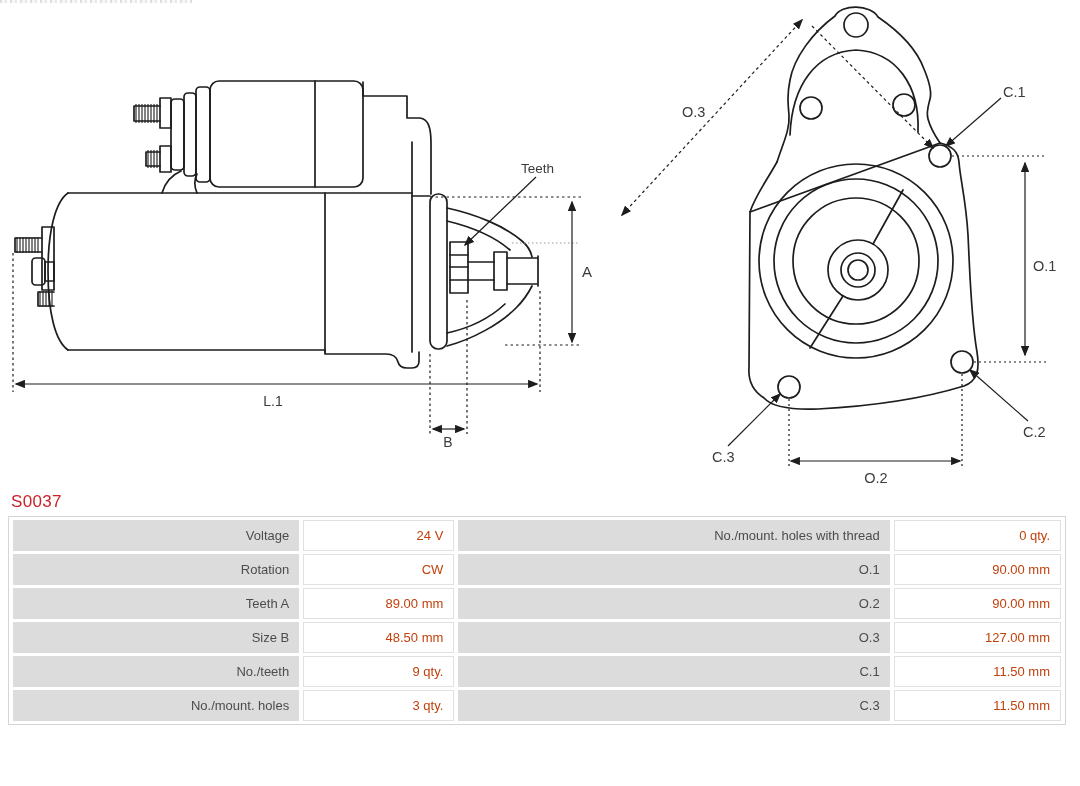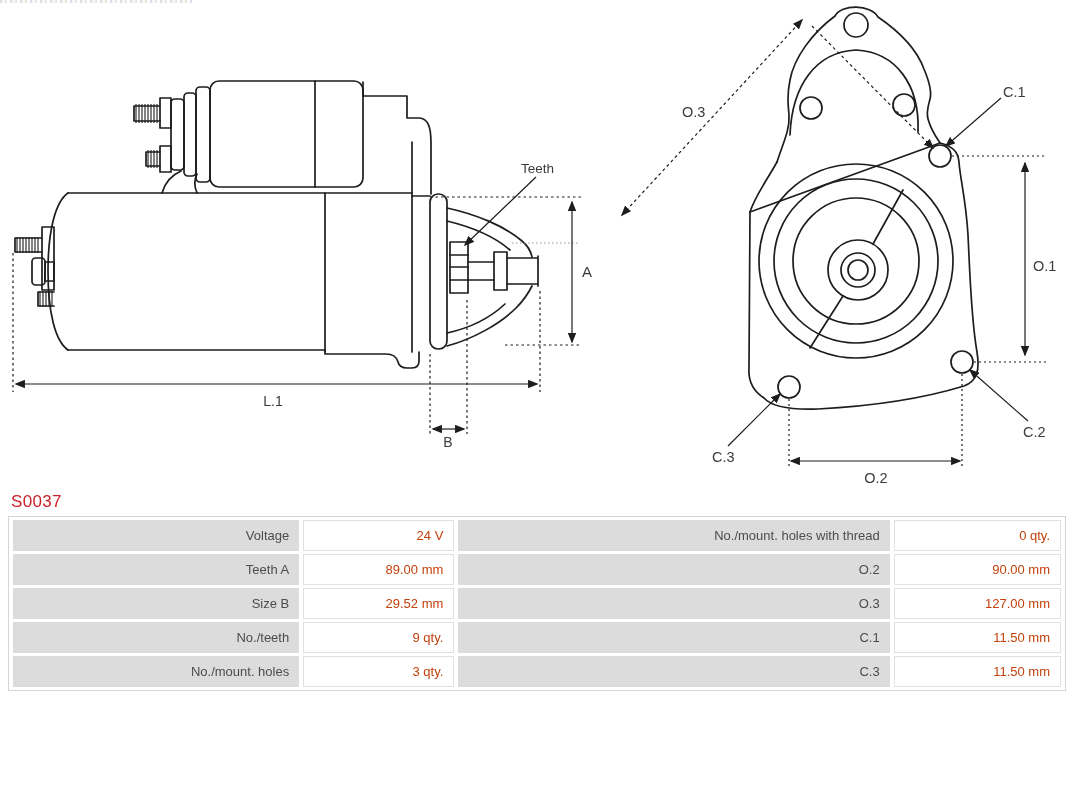--- a/index.html
+++ b/index.html
@@ -182,28 +182,34 @@
         <col class="c4">
       </colgroup>
     <tbody>
       <tr>
         <td class="lbl">Voltage</td>
         <td class="val">24 V</td>
         <td class="lbl">No./mount. holes with thread</td>
         <td class="val">0 qty.</td>
       </tr>
       <tr>
+        <td class="lbl">Rotation</td>
+        <td class="val">CW</td>
+        <td class="lbl">O.1</td>
+        <td class="val">90.00 mm</td>
+      </tr>
+      <tr>
         <td class="lbl">Teeth A</td>
         <td class="val">89.00 mm</td>
         <td class="lbl">O.2</td>
         <td class="val">90.00 mm</td>
       </tr>
       <tr>
         <td class="lbl">Size B</td>
-        <td class="val">29.52 mm</td>
+        <td class="val">48.50 mm</td>
         <td class="lbl">O.3</td>
         <td class="val">127.00 mm</td>
       </tr>
       <tr>
         <td class="lbl">No./teeth</td>
         <td class="val">9 qty.</td>
         <td class="lbl">C.1</td>
         <td class="val">11.50 mm</td>
       </tr>
       <tr>

